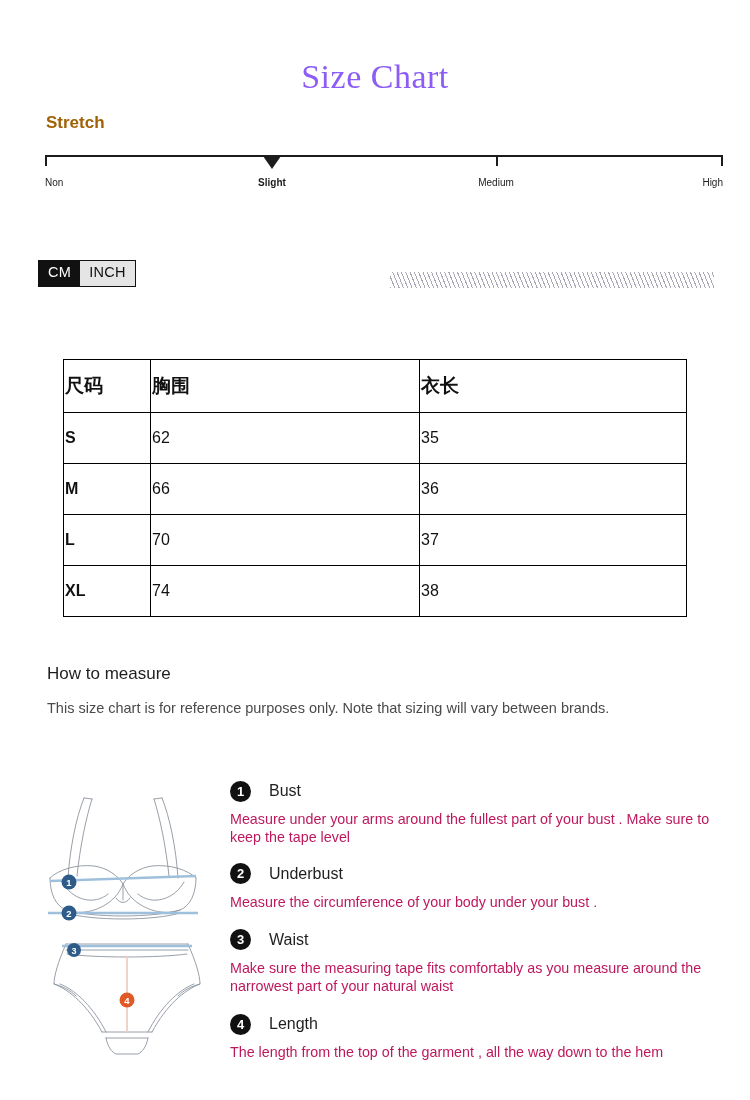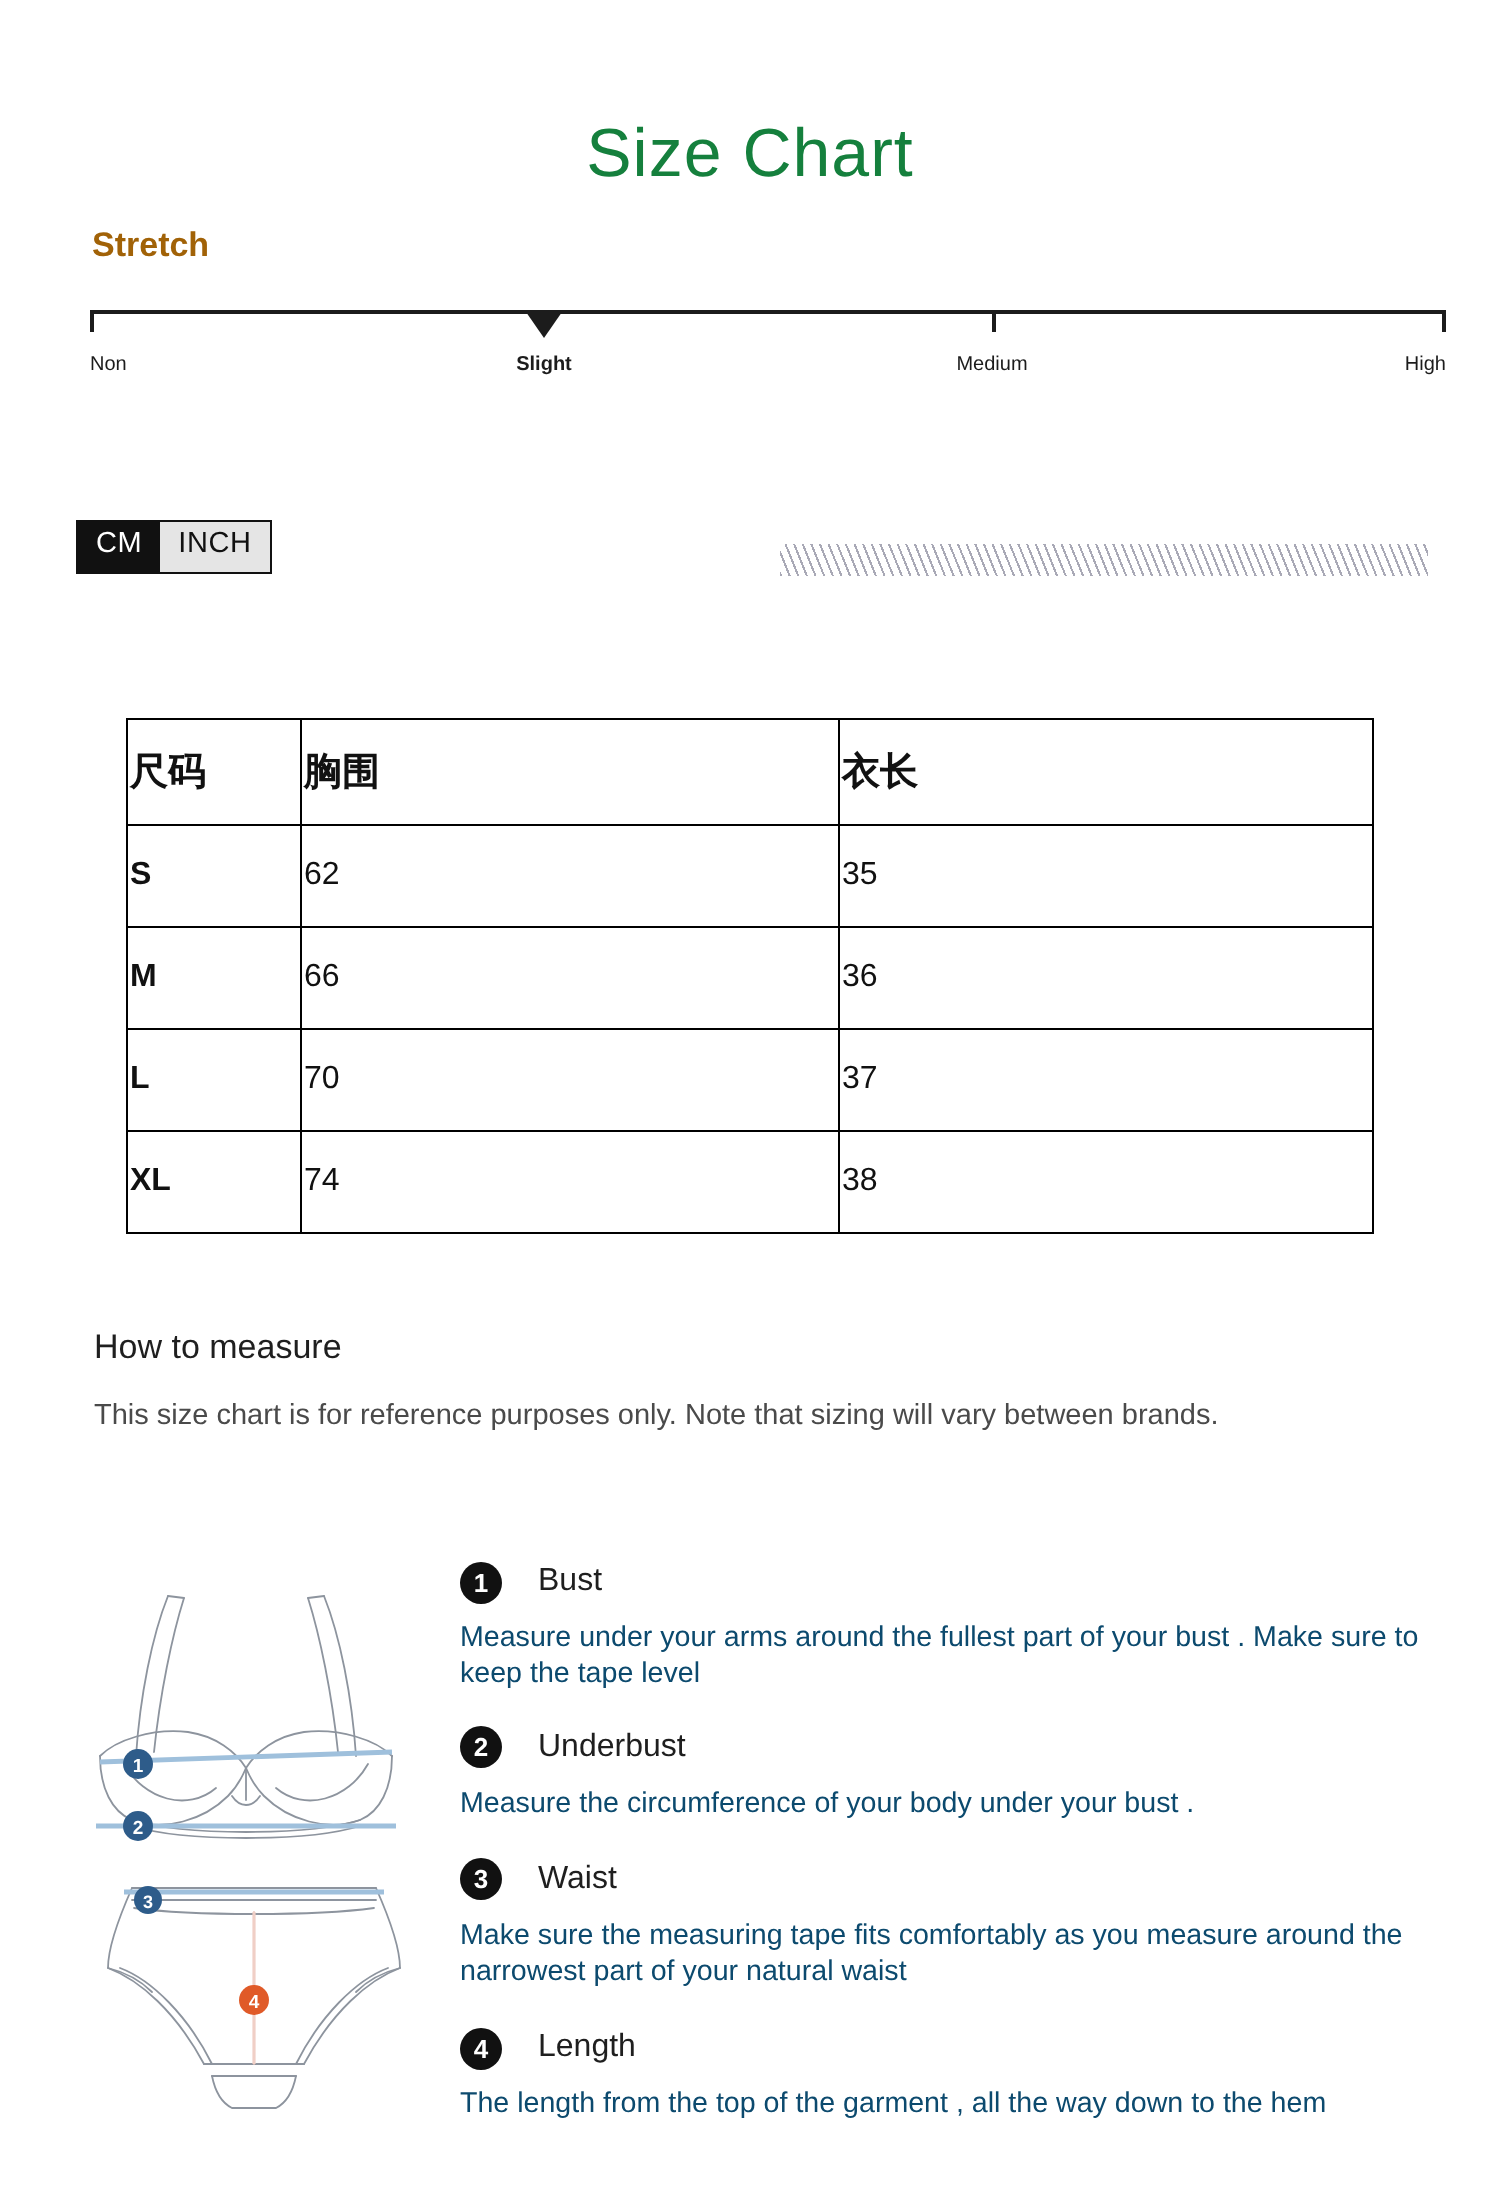--- a/index.html
+++ b/index.html
@@ -19,22 +19,22 @@
   
   .page-title {
     position: absolute;
     top: 58px;
     left: 0;
     width: 750px;
     text-align: center;
     font-size: 34px;
     font-weight: 400;
     letter-spacing: 0.5px;
-    color: #15803d;
-    font-family: Liberation Sans, sans-serif;
+    color: #8b5cf6;
+    font-family: Liberation Serif, serif;
   }
 
   
   .stretch-label {
     position: absolute;
     top: 113px;
     left: 46px;
     font-size: 17px;
     font-weight: bold;
     color: #a16207;
@@ -212,21 +212,21 @@
   .step-title {
     margin-left: 18px;
     font-size: 16px;
     color: #1f1f1f;
     text-align: right;
   }
   .step-desc {
     margin-top: 6px;
     font-size: 14.3px;
     line-height: 1.28;
-    color: #0c4a6e;
+    color: #be185d;
   }
   .step-1 { margin-bottom: 6px; }
   .step-2 { margin-top: 14px; }
   .step-3 { margin-top: 16px; }
   .step-4 { margin-top: 16px; }
 </style>
 </head>
 <body>
 
 <div class="page-title">Size Chart</div>

